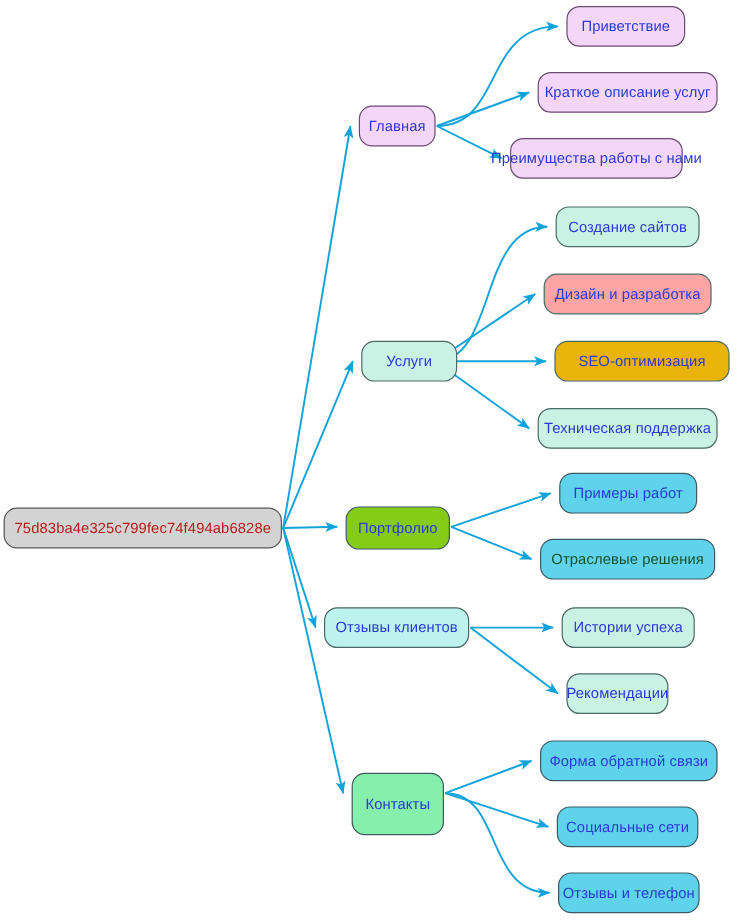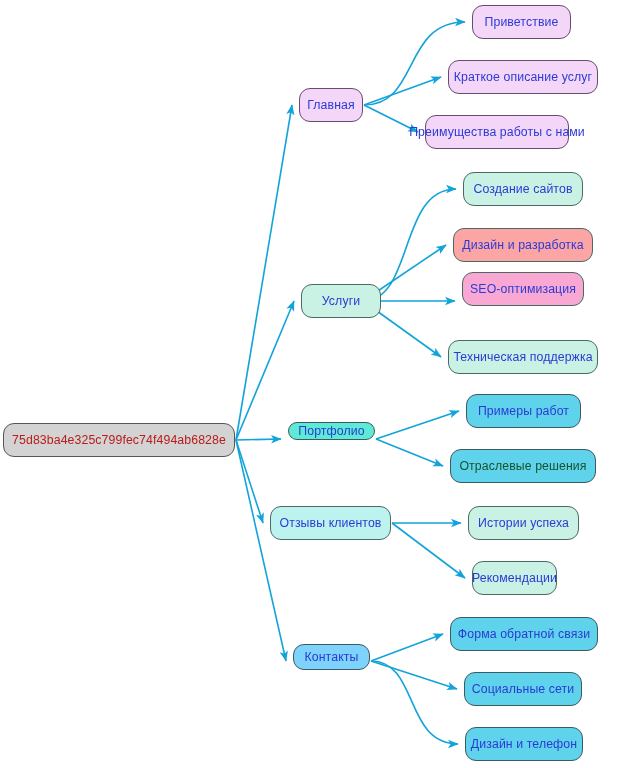--- a/index.html
+++ b/index.html
@@ -96,50 +96,50 @@
       </div>
       <div class="node" style="left: 301px; top: 284px; width: 80px; height: 34px; background: rgb(201, 242, 228); border-color: rgb(74, 106, 102); color: rgb(43, 58, 214);">
         <span class="node-label">Услуги</span>
       </div>
       <div class="node" style="left: 463px; top: 172px; width: 120px; height: 34px; background: rgb(201, 242, 228); border-color: rgb(74, 106, 102); color: rgb(43, 58, 214);">
         <span class="node-label">Создание сайтов</span>
       </div>
       <div class="node" style="left: 453px; top: 228px; width: 140px; height: 34px; background: #fca5a5; border-color: rgb(74, 106, 102); color: rgb(43, 58, 214);">
         <span class="node-label">Дизайн и разработка</span>
       </div>
-      <div class="node" style="left: 462px; top: 272px; width: 122px; height: 34px; background: #f9a8d4; border-color: rgb(74, 106, 102); color: rgb(43, 58, 214);">
+      <div class="node" style="left: 462px; top: 284px; width: 146px; height: 34px; background: #eab308; border-color: rgb(74, 106, 102); color: rgb(43, 58, 214);">
         <span class="node-label">SEO-оптимизация</span>
       </div>
       <div class="node" style="left: 448px; top: 340px; width: 150px; height: 34px; background: rgb(201, 242, 228); border-color: rgb(74, 106, 102); color: rgb(43, 58, 214);">
         <span class="node-label">Техническая поддержка</span>
       </div>
-      <div class="node" style="left: 288px; top: 422px; width: 87px; height: 18px; background: #5eead4; border-color: rgb(60, 90, 98); color: rgb(43, 58, 214);">
+      <div class="node" style="left: 288px; top: 422px; width: 87px; height: 36px; background: #84cc16; border-color: rgb(60, 90, 98); color: rgb(43, 58, 214);">
         <span class="node-label">Портфолио</span>
       </div>
       <div class="node" style="left: 466px; top: 394px; width: 115px; height: 34px; background: rgb(95, 211, 236); border-color: rgb(60, 90, 98); color: rgb(43, 58, 214);">
         <span class="node-label">Примеры работ</span>
       </div>
       <div class="node" style="left: 450px; top: 449px; width: 146px; height: 34px; background: rgb(95, 211, 236); border-color: rgb(60, 90, 98); color: #14532d;">
         <span class="node-label">Отраслевые решения</span>
       </div>
       <div class="node" style="left: 270px; top: 506px; width: 121px; height: 34px; background: rgb(189, 243, 239); border-color: rgb(74, 106, 102); color: rgb(43, 58, 214);">
         <span class="node-label">Отзывы клиентов</span>
       </div>
       <div class="node" style="left: 468px; top: 506px; width: 111px; height: 34px; background: rgb(201, 242, 228); border-color: rgb(74, 106, 102); color: rgb(43, 58, 214);">
         <span class="node-label">Истории успеха</span>
       </div>
       <div class="node" style="left: 472px; top: 561px; width: 85px; height: 34px; background: rgb(201, 242, 228); border-color: rgb(74, 106, 102); color: rgb(43, 58, 214);">
         <span class="node-label">Рекомендации</span>
       </div>
-      <div class="node" style="left: 293px; top: 644px; width: 77px; height: 26px; background: #7dd3fc; border-color: rgb(60, 90, 98); color: rgb(43, 58, 214);">
+      <div class="node" style="left: 293px; top: 644px; width: 77px; height: 52px; background: #86efac; border-color: rgb(60, 90, 98); color: rgb(43, 58, 214);">
         <span class="node-label">Контакты</span>
       </div>
       <div class="node" style="left: 450px; top: 617px; width: 148px; height: 34px; background: rgb(95, 211, 236); border-color: rgb(60, 90, 98); color: rgb(43, 58, 214);">
         <span class="node-label">Форма обратной связи</span>
       </div>
       <div class="node" style="left: 464px; top: 672px; width: 118px; height: 34px; background: rgb(95, 211, 236); border-color: rgb(60, 90, 98); color: rgb(43, 58, 214);">
         <span class="node-label">Социальные сети</span>
       </div>
       <div class="node" style="left: 465px; top: 727px; width: 118px; height: 34px; background: rgb(95, 211, 236); border-color: rgb(60, 90, 98); color: rgb(43, 58, 214);">
-        <span class="node-label">Дизайн и телефон</span>
+        <span class="node-label">Отзывы и телефон</span>
       </div>
     </div>
 </div>
 
 </body></html>

